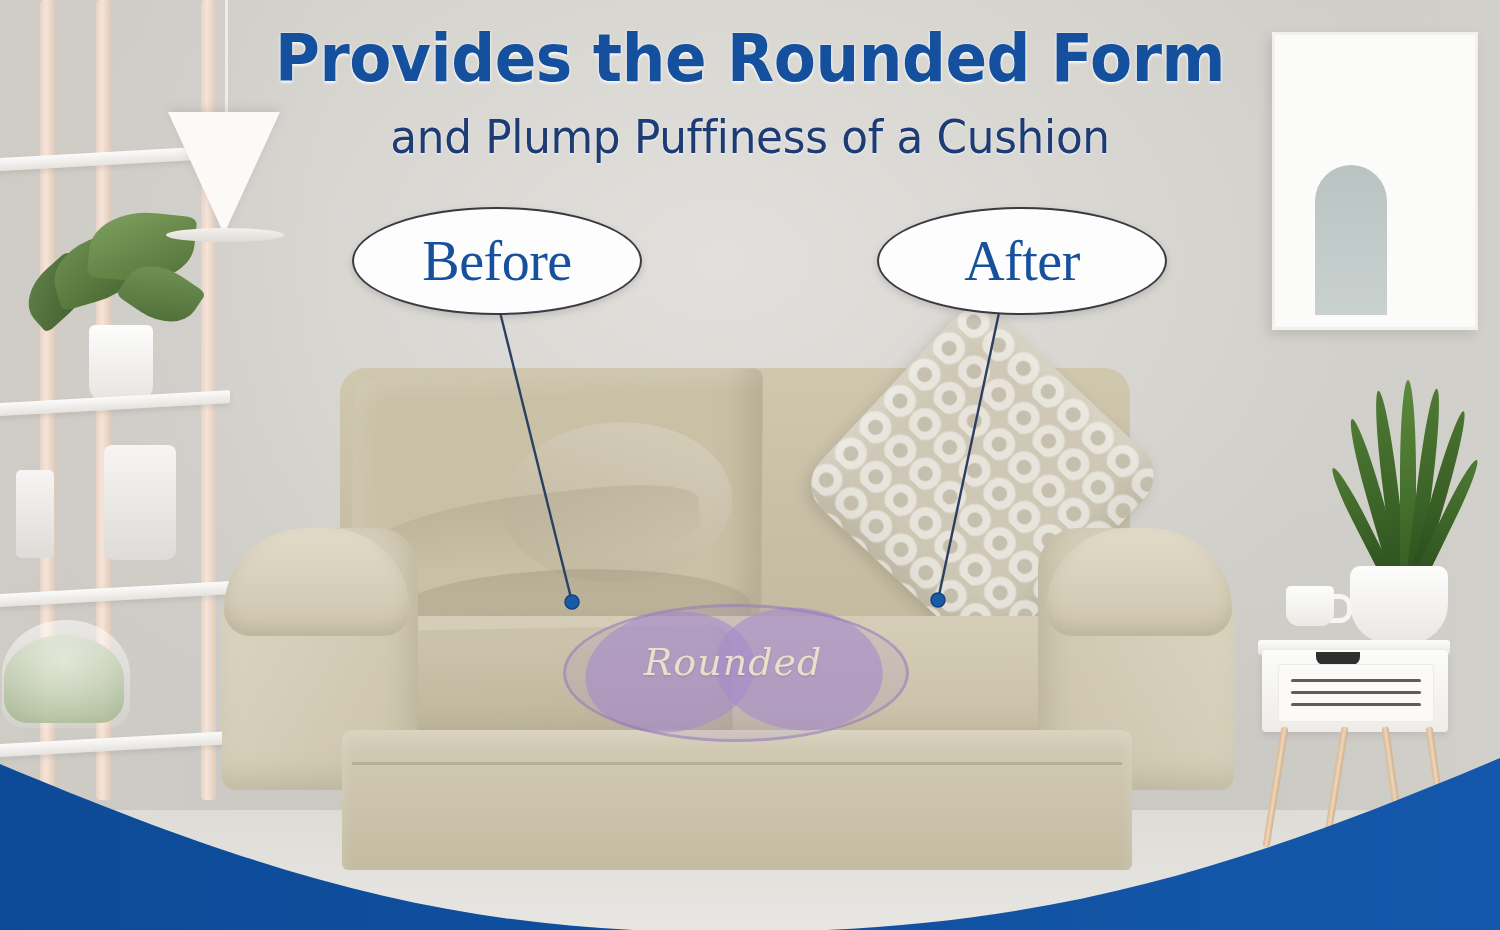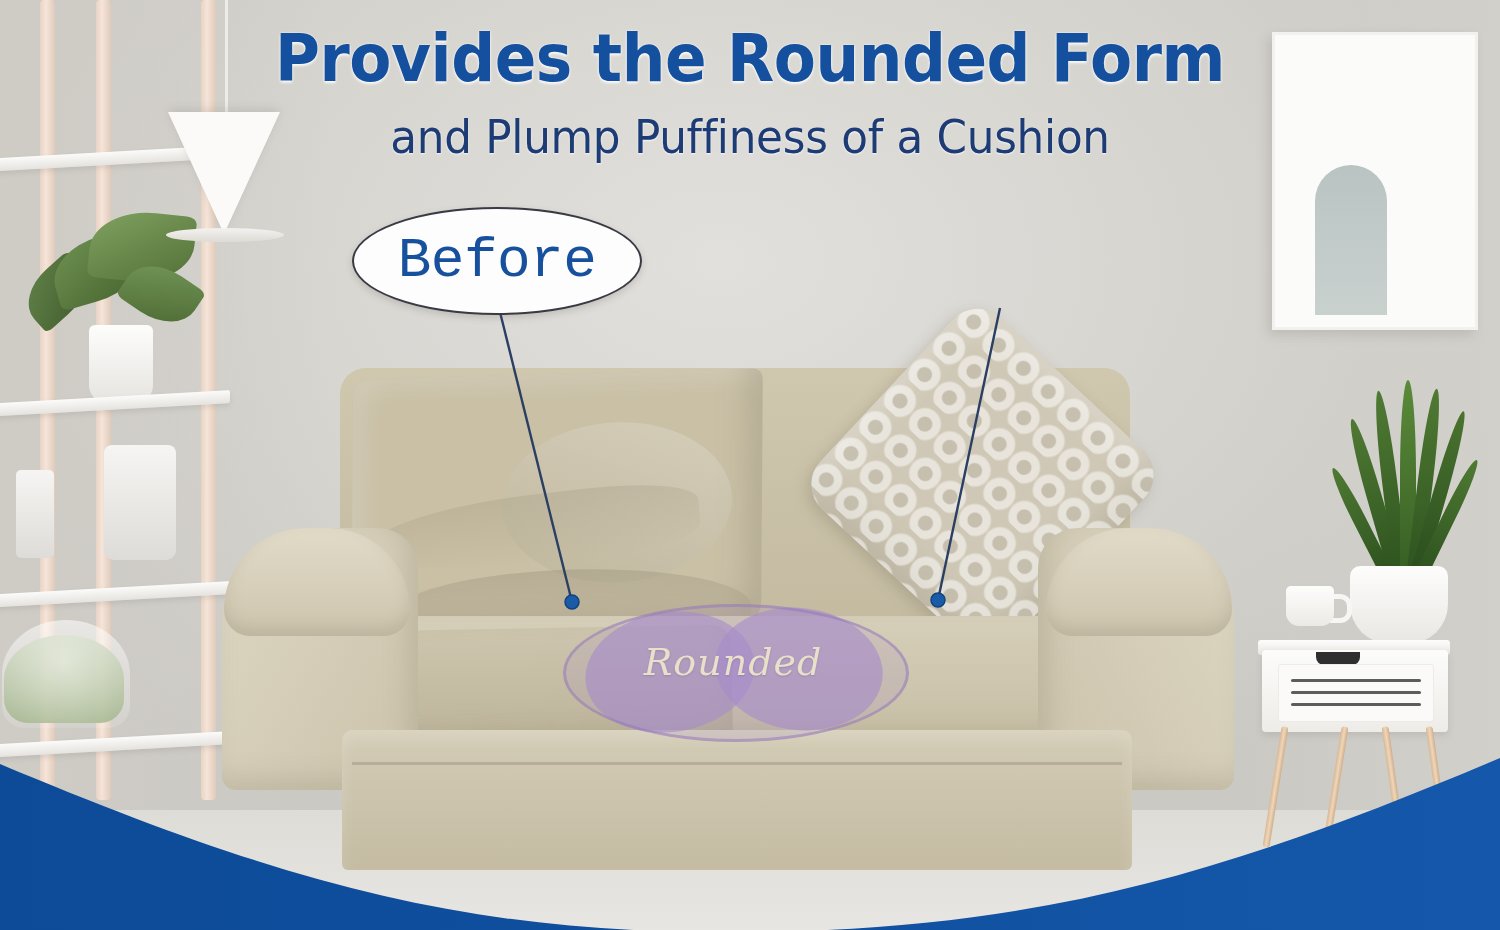--- a/index.html
+++ b/index.html
@@ -346,21 +346,21 @@
   .callout{
     position:absolute;
     width:286px;height:104px;
     background:#fdfdfd;
     border:2px solid #3a3a44;
     border-radius:50%;
     display:flex;align-items:center;justify-content:center;
     box-shadow:0 3px 7px rgba(90,88,84,.22);
   }
   .callout span{
-    font-family:Liberation Mono, monospace;
+    font-family:Liberation Serif, serif;
     font-size:56px;
     color:#17509c;
     letter-spacing:-0.5px;
   }
   .callout-before{left:352px;top:207px;}
   .callout-after{left:877px;top:207px;}
 
   .leader{position:absolute;left:0;top:0;width:1500px;height:930px;pointer-events:none;}
 
   
@@ -468,20 +468,23 @@
   <svg class="leader" viewBox="0 0 1500 930" preserveAspectRatio="none">
     <line x1="499" y1="308" x2="572" y2="602" stroke="#2b3f63" stroke-width="2.4"></line>
     <circle cx="572" cy="602" r="7" fill="#1a5ba8" stroke="#12427c" stroke-width="1.5"></circle>
     <line x1="1000" y1="308" x2="938" y2="600" stroke="#2b3f63" stroke-width="2.4"></line>
     <circle cx="938" cy="600" r="7" fill="#1a5ba8" stroke="#12427c" stroke-width="1.5"></circle>
   </svg>
 
   <div class="callout callout-before">
     <span>Before</span>
   </div>
+  <div class="callout callout-after">
+    <span>After</span>
+  </div>
 
   <div class="headline">Provides the Rounded Form</div>
   <div class="subhead">and Plump Puffiness of a Cushion</div>
 
   <svg class="wave" viewBox="0 0 1500 190" preserveAspectRatio="none">
     <defs>
       <linearGradient id="wg" x1="0" y1="0" x2="1" y2="0">
         <stop offset="0%" stop-color="#0d4b98"></stop>
         <stop offset="45%" stop-color="#0f4f9e"></stop>
         <stop offset="100%" stop-color="#1558ab"></stop>

